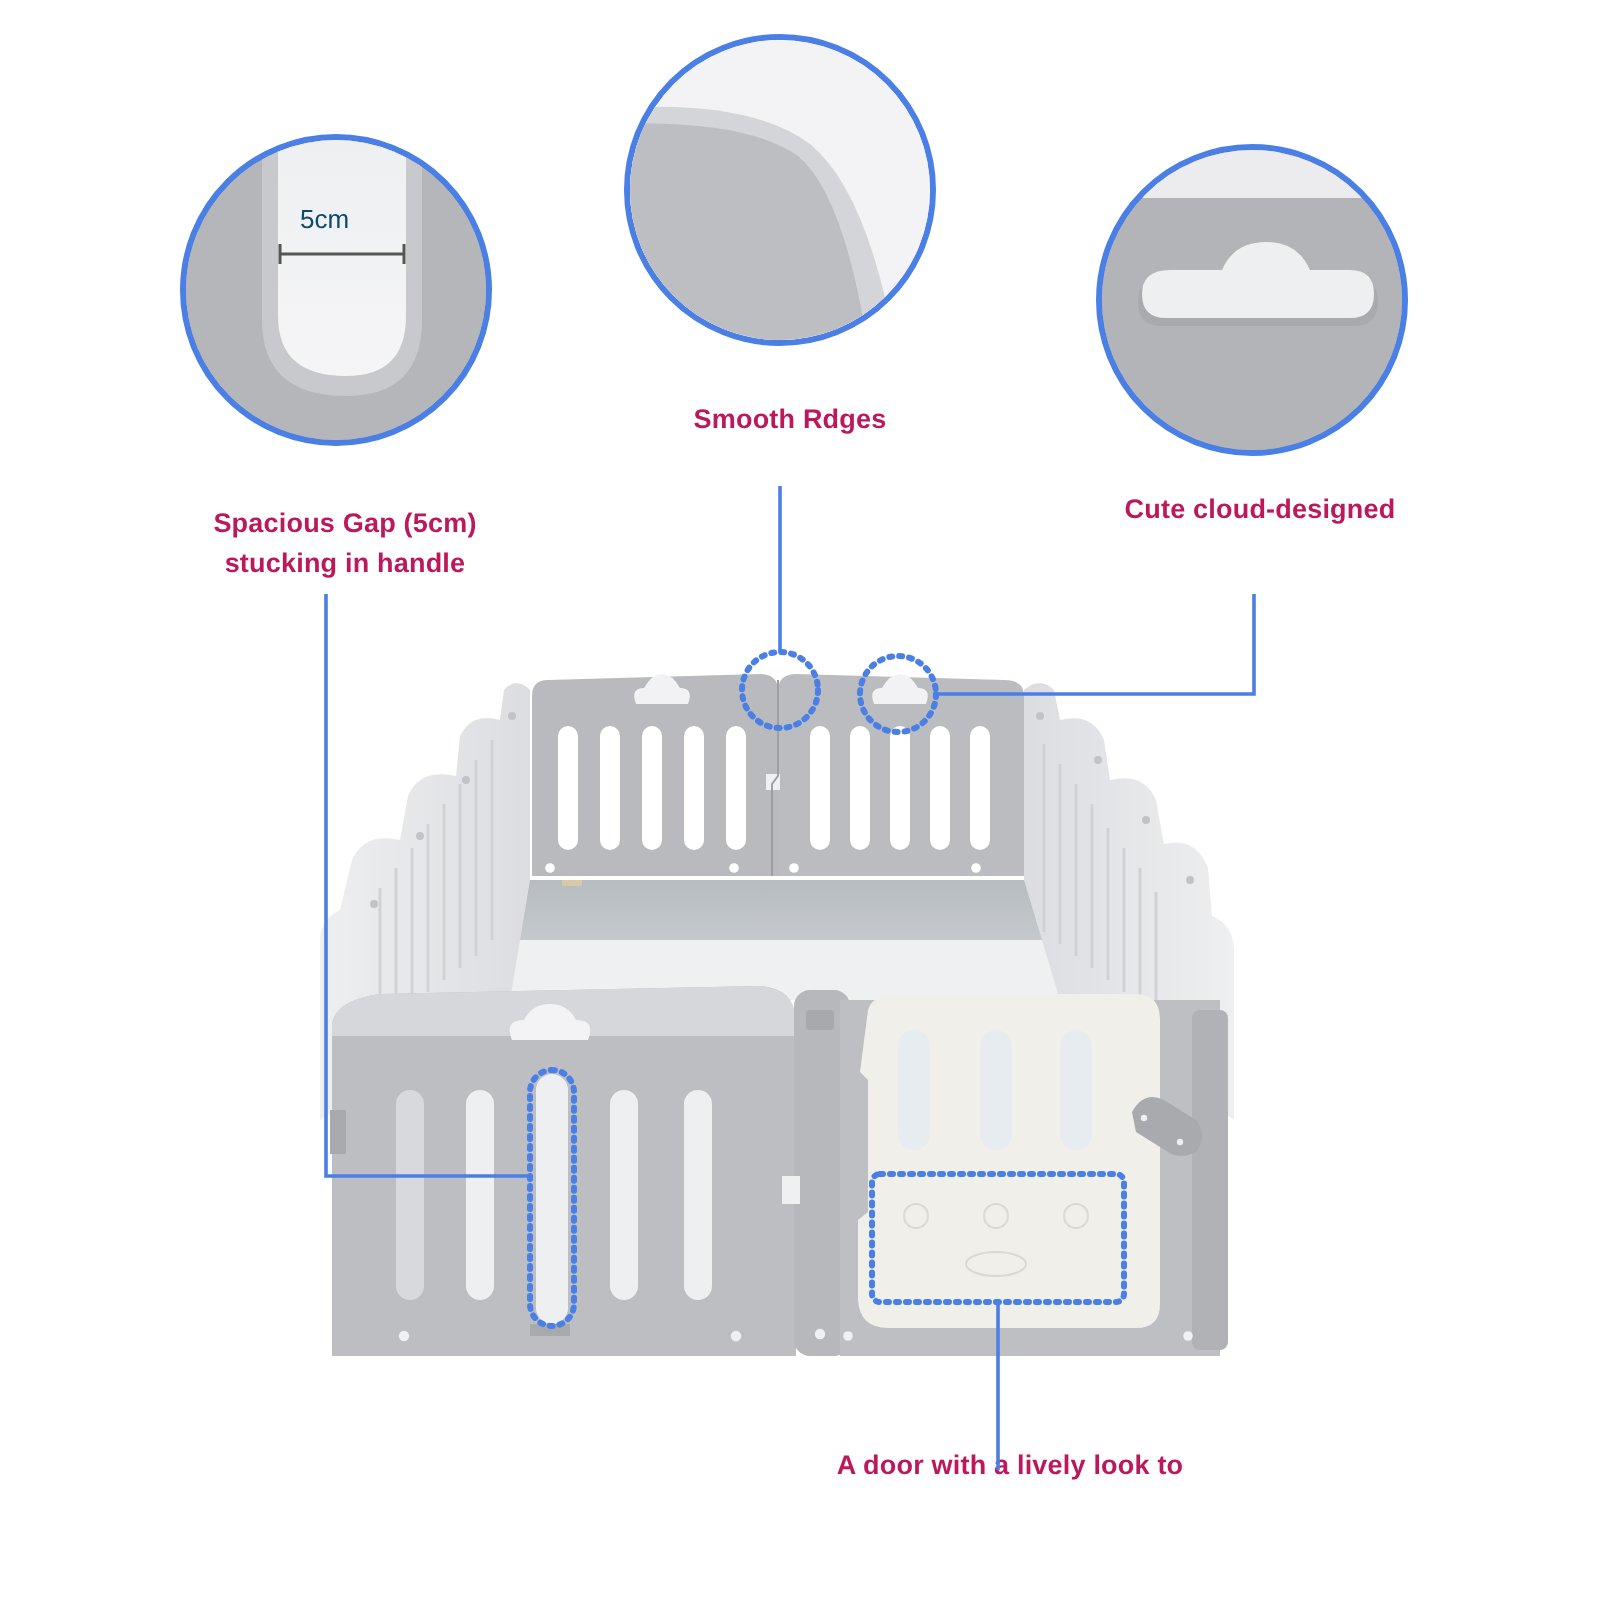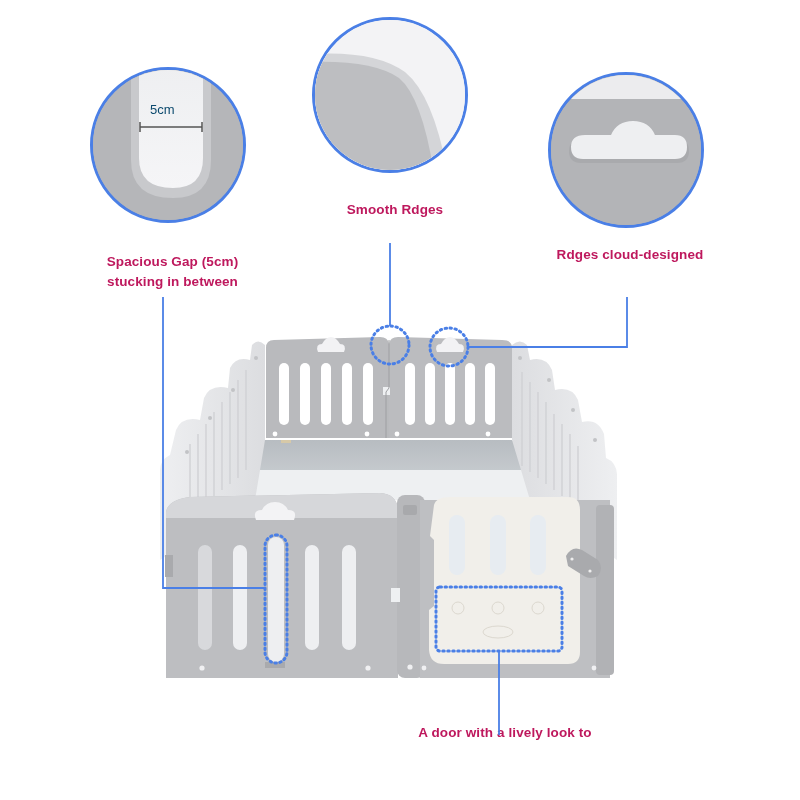--- a/index.html
+++ b/index.html
@@ -45,29 +45,29 @@
   <svg width="156" height="156" viewBox="0 0 156 156">
     <rect x="0" y="0" width="156" height="156" fill="#b3b4b7"></rect>
     <rect x="0" y="0" width="156" height="24" fill="#ececee"></rect>
     <path d="M30 84 Q18 84 18 72 Q18 60 32 60 L58 60 Q64 44 82 44 Q100 44 106 60 L126 60 Q138 60 138 72 Q138 84 126 84 Z" fill="#a9aaad" transform="translate(0,4)"></path>
     <path d="M32 84 Q20 84 20 72 Q20 60 34 60 L60 60 Q66 46 82 46 Q98 46 104 60 L124 60 Q136 60 136 72 Q136 84 124 84 Z" fill="#eeeff1"></path>
   </svg>
 </div>
 
 <div class="label" style="left:60px; top:232px; width:225px;margin-top:20px;">
   <div>Spacious Gap (5cm)</div>
-  <div>stucking in between</div>
+  <div>stucking in handle</div>
 </div>
 
 <div class="label" style="left:300px; top:200px; width:190px;">
   <div>Smooth Rdges</div>
 </div>
 
 <div class="label" style="left:530px; top:245px; width:200px;">
-  <div>Rdges cloud-designed</div>
+  <div>Cute cloud-designed</div>
 </div>
 
 <div class="label" style="left:390px; top:723px; width:230px;">
   <div>A door with a lively look to</div>
 </div>
 
 <svg width="800" height="800" viewBox="0 0 800 800" style="pointer-events:none;">
   <defs>
     <linearGradient id="floorg" x1="0" y1="0" x2="0" y2="1">
       <stop offset="0" stop-color="#b7bcc1"></stop>

